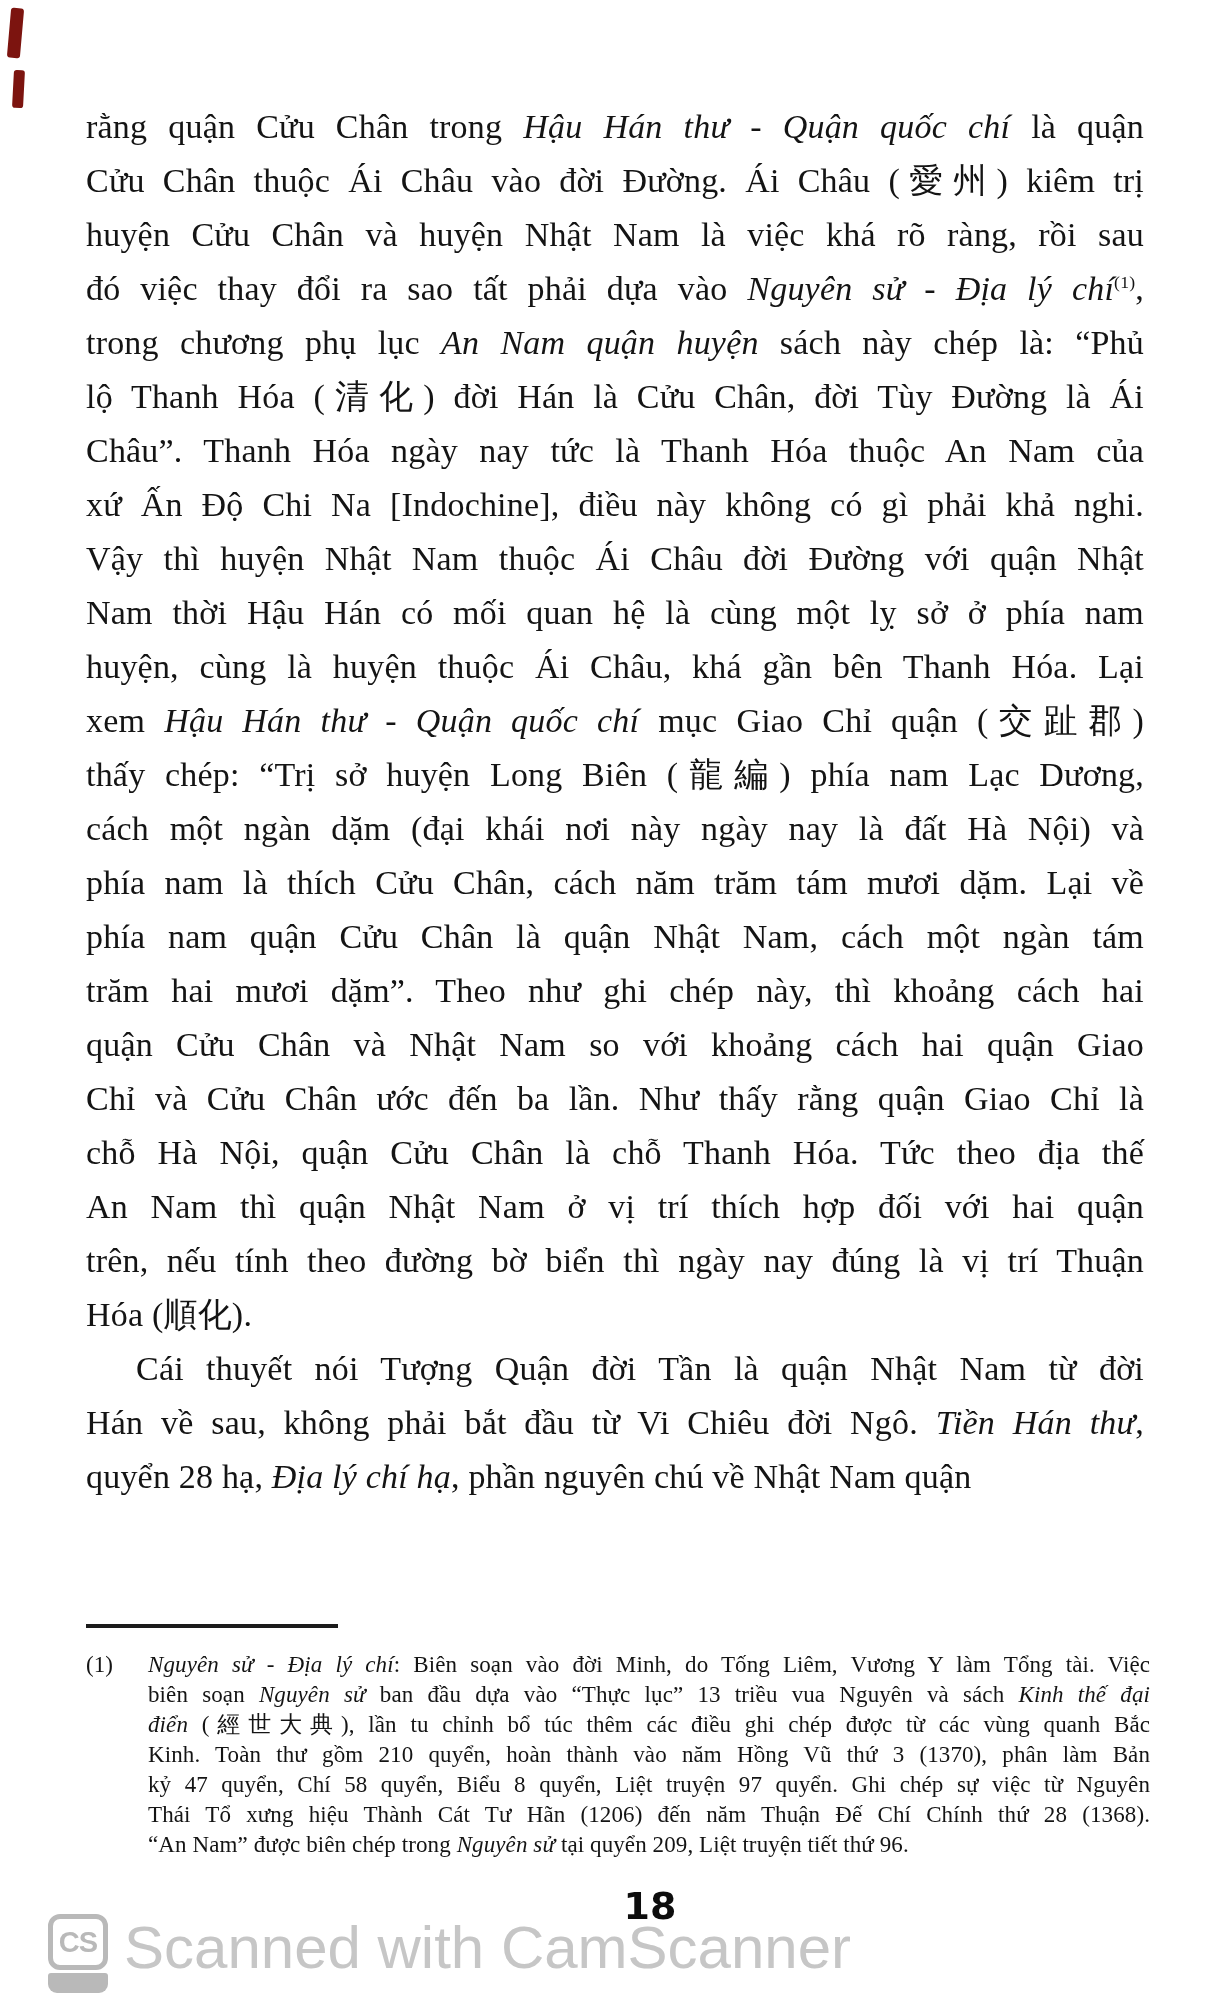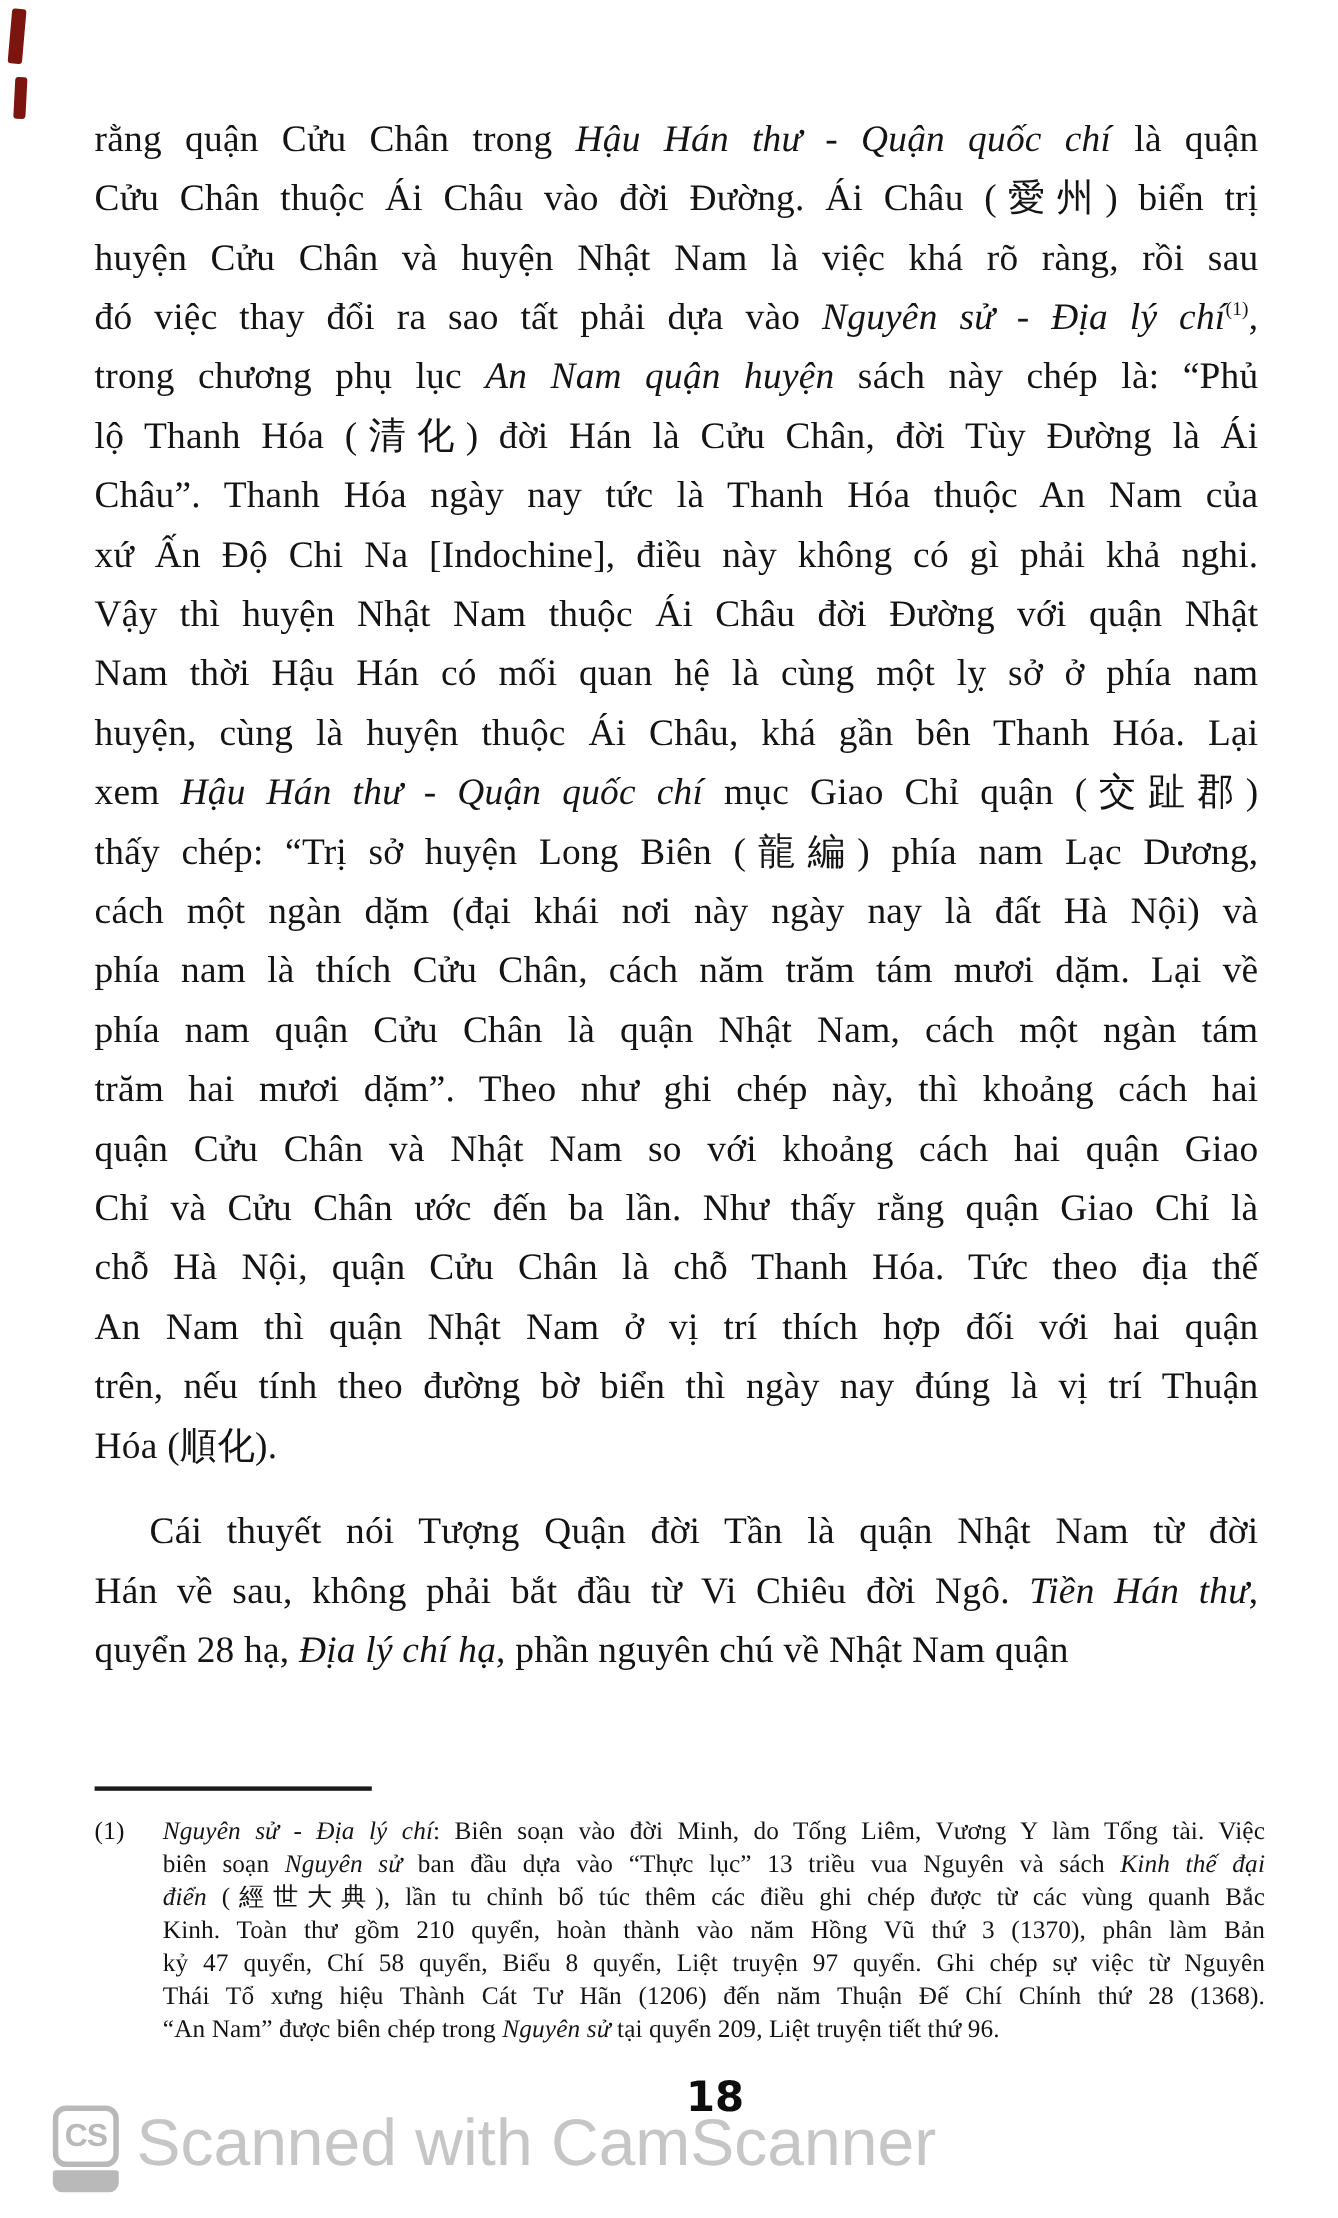--- a/index.html
+++ b/index.html
@@ -30,21 +30,21 @@
   .main-text {
     position: absolute;
     left: 86px;
     top: 100px;
     width: 1058px;
     font-size: 34px;
     line-height: 54px;
     letter-spacing: 0.2px;
   }
   .paragraph { margin: 0; }
-  .paragraph + .paragraph { margin-top: 24px; }
+  .paragraph + .paragraph { }
   .tline { text-align: left; }
   .tline.just {
     text-align: justify;
     text-align-last: justify;
   }
   .tline.ind { padding-left: 50px; }
   .tline i { font-style: italic; }
   .tline sup {
     font-size: 0.52em;
     line-height: 0;
@@ -135,21 +135,21 @@
 <body>
 
 <div class="page">
 
   <div class="ink-mark m1"></div>
   <div class="ink-mark m2"></div>
 
   <div class="main-text">
     <div class="paragraph">
         <div class="tline just">rằng quận Cửu Chân trong <i>Hậu Hán thư - Quận quốc chí</i> là quận</div>
-        <div class="tline just">Cửu Chân thuộc Ái Châu vào đời Đường. Ái Châu (愛州) biển trị</div>
+        <div class="tline just">Cửu Chân thuộc Ái Châu vào đời Đường. Ái Châu (愛州) kiêm trị</div>
         <div class="tline just">huyện Cửu Chân và huyện Nhật Nam là việc khá rõ ràng, rồi sau</div>
         <div class="tline just">đó việc thay đổi ra sao tất phải dựa vào <i>Nguyên sử - Địa lý chí</i><sup>(1)</sup>,</div>
         <div class="tline just">trong chương phụ lục <i>An Nam quận huyện</i> sách này chép là: “Phủ</div>
         <div class="tline just">lộ Thanh Hóa (清化) đời Hán là Cửu Chân, đời Tùy Đường là Ái</div>
         <div class="tline just">Châu”. Thanh Hóa ngày nay tức là Thanh Hóa thuộc An Nam của</div>
         <div class="tline just">xứ Ấn Độ Chi Na [Indochine], điều này không có gì phải khả nghi.</div>
         <div class="tline just">Vậy thì huyện Nhật Nam thuộc Ái Châu đời Đường với quận Nhật</div>
         <div class="tline just">Nam thời Hậu Hán có mối quan hệ là cùng một lỵ sở ở phía nam</div>
         <div class="tline just">huyện, cùng là huyện thuộc Ái Châu, khá gần bên Thanh Hóa. Lại</div>
         <div class="tline just">xem <i>Hậu Hán thư - Quận quốc chí</i> mục Giao Chỉ quận (交趾郡)</div>

